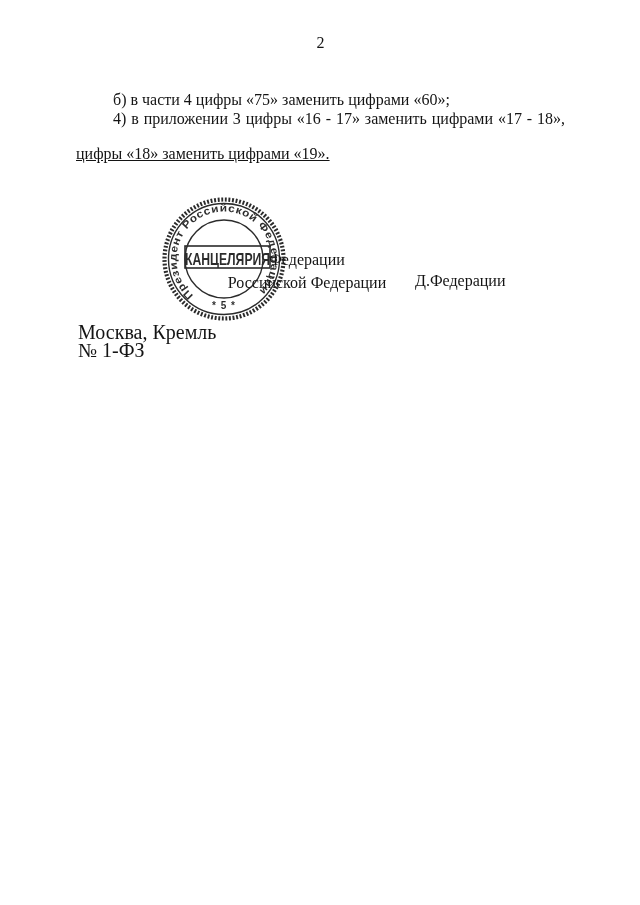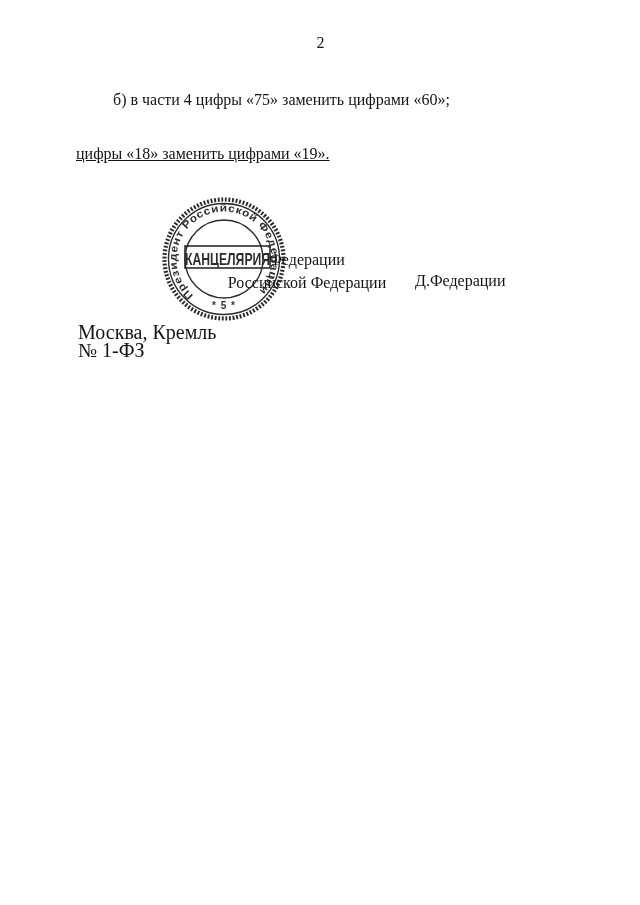--- a/index.html
+++ b/index.html
@@ -30,20 +30,21 @@
   .stamp{position:absolute;left:160px;top:195px;opacity:.93;}
 </style>
 </head>
 <body>
 
 <div class="page">
 
   <div class="pagenum">2</div>
 
   <div class="body-line line-1">б) в части 4 цифры «75» заменить цифрами «60»;</div>
+  <div class="body-line line-2">4) в приложении 3 цифры «16 - 17» заменить цифрами «17 - 18»,</div>
   <div class="body-line line-3">цифры «18» заменить цифрами «19».</div>
 
   <div class="sig-title">
     <div>Федерации</div>
     <div>Российской Федерации</div>
   </div>
   <div class="sig-name">Д.Федерации</div>
 
   <div class="footer">
     <div>Москва, Кремль</div>

